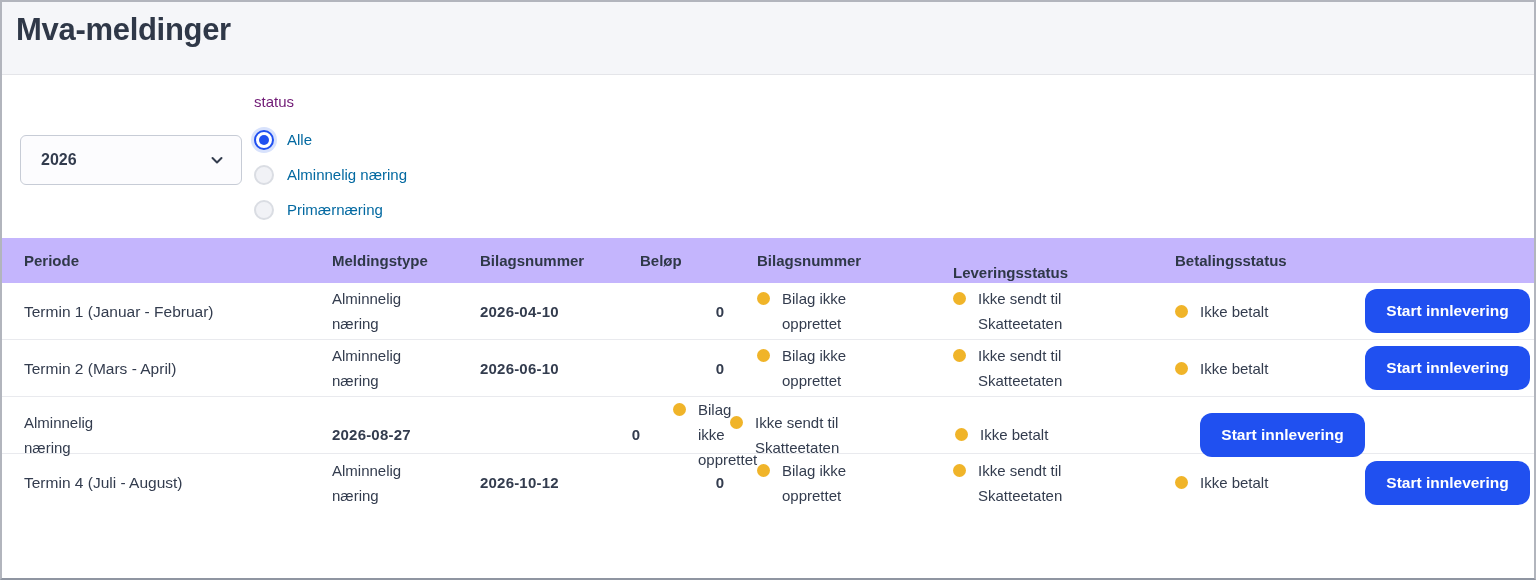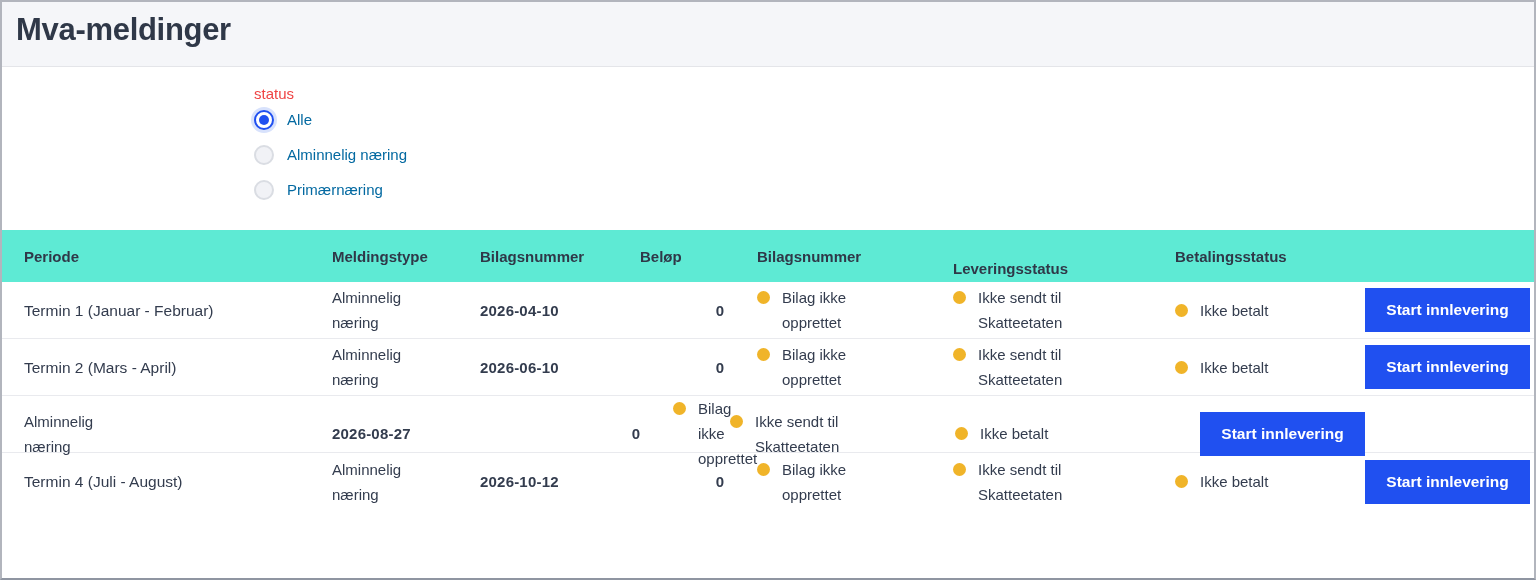--- a/index.html
+++ b/index.html
@@ -9,21 +9,21 @@
     background:#ffffff;
     color:#333c4e;
     border:2px solid #b2b5bd;
     border-bottom-color:#8f95a1;
     overflow:hidden;
     position:relative;
   }
 
   
   .titlebar {
-    height:65px;
+    height:73px;
     background:#f5f6f9;
     border-bottom:1px solid #e4e5e9;
     padding:10px 0 0 14px;
   }
   .page-title {
     font-size:31px;
     font-weight:700;
     letter-spacing:-0.3px;
     color:#2f3848;
   }
@@ -42,21 +42,21 @@
     border:1px solid #c7ccd6;
     border-radius:6px;
     display:flex;
     align-items:center;
     justify-content:space-between;
     padding:0 16px 0 20px;
     cursor:pointer;
   }
   .year-select .val { font-size:16px; font-weight:600; color:#333c4e; }
   .radio-group { position:absolute; left:252px; top:18px; }
-  .group-label { font-size:15px; font-weight:500; color:#ef4444; }
+  .group-label { font-size:15px; font-weight:500; margin-bottom:12px; color:#701a75; }
   .radio-row { display:flex; align-items:center; gap:13px; height:35px; cursor:pointer; }
   .radio { width:20px; height:20px; border-radius:50%; position:relative; flex:0 0 auto; }
   .radio.checked {
     background:#ffffff;
     border:2px solid #2050f0;
     box-shadow:0 0 0 3px #d8e2fc;
   }
   .radio.checked::after {
     content:"";
     position:absolute; left:3px; top:3px;
@@ -67,22 +67,22 @@
   .radio-label { font-size:15px; font-weight:500; color:#0369a1; }
 
   
   .grid {
     display:grid;
     grid-template-columns:308px 148px 160px 84px 223px 220px 198px 1fr;
     padding:0 8px 0 22px;
     align-items:center;
   }
   .table-header {
-    height:52px;
-    background:#5eead4;
+    height:45px;
+    background:#c4b5fd;
   }
   .hcell { font-size:15px; font-weight:700; color:#2f3848; }
   .hcell.right { text-align:left; }
   .row {
     height:57px;
     border-bottom:1px solid #e9eaee;
     background:#ffffff;
   }
   .row:last-child { border-bottom:none; }
   .cell { font-size:15px; font-weight:500; line-height:25px; color:#333c4e; }
@@ -101,35 +101,43 @@
     flex:0 0 auto;
   }
   .st { display:inline-block; }
   .st.wrapped { max-width:106px; }
   .actioncell { display:flex; justify-content:flex-end; }
   .btn {
     width:165px; height:44px;
     background:#2050f0;
     color:#ffffff;
     border:none;
-    border-radius:0;
+    border-radius:12px;
     font-family:"Liberation Sans", sans-serif;
     font-size:15.5px;
     font-weight:600;
     cursor:pointer;
   }
 </style>
 </head>
 <body>
 
 <div class="titlebar">
   <div class="page-title">Mva-meldinger</div>
 </div>
 
 <div class="filter-panel">
+  <div class="year-select">
+    <span class="val">2026</span>
+    <span style="display:flex;">
+      <svg width="16" height="16" viewBox="0 0 16 16" fill="none">
+        <path d="M3.5 6 L8 10.5 L12.5 6" stroke="#333c4e" stroke-width="2" stroke-linecap="round" stroke-linejoin="round"></path>
+      </svg>
+    </span>
+  </div>
 
   <div class="radio-group">
     <div class="group-label">status</div>
     <div class="radio-row">
       <span class="radio checked"></span>
       <span class="radio-label">Alle</span>
     </div>
     <div class="radio-row">
       <span class="radio unchecked"></span>
       <span class="radio-label">Alminnelig næring</span>

